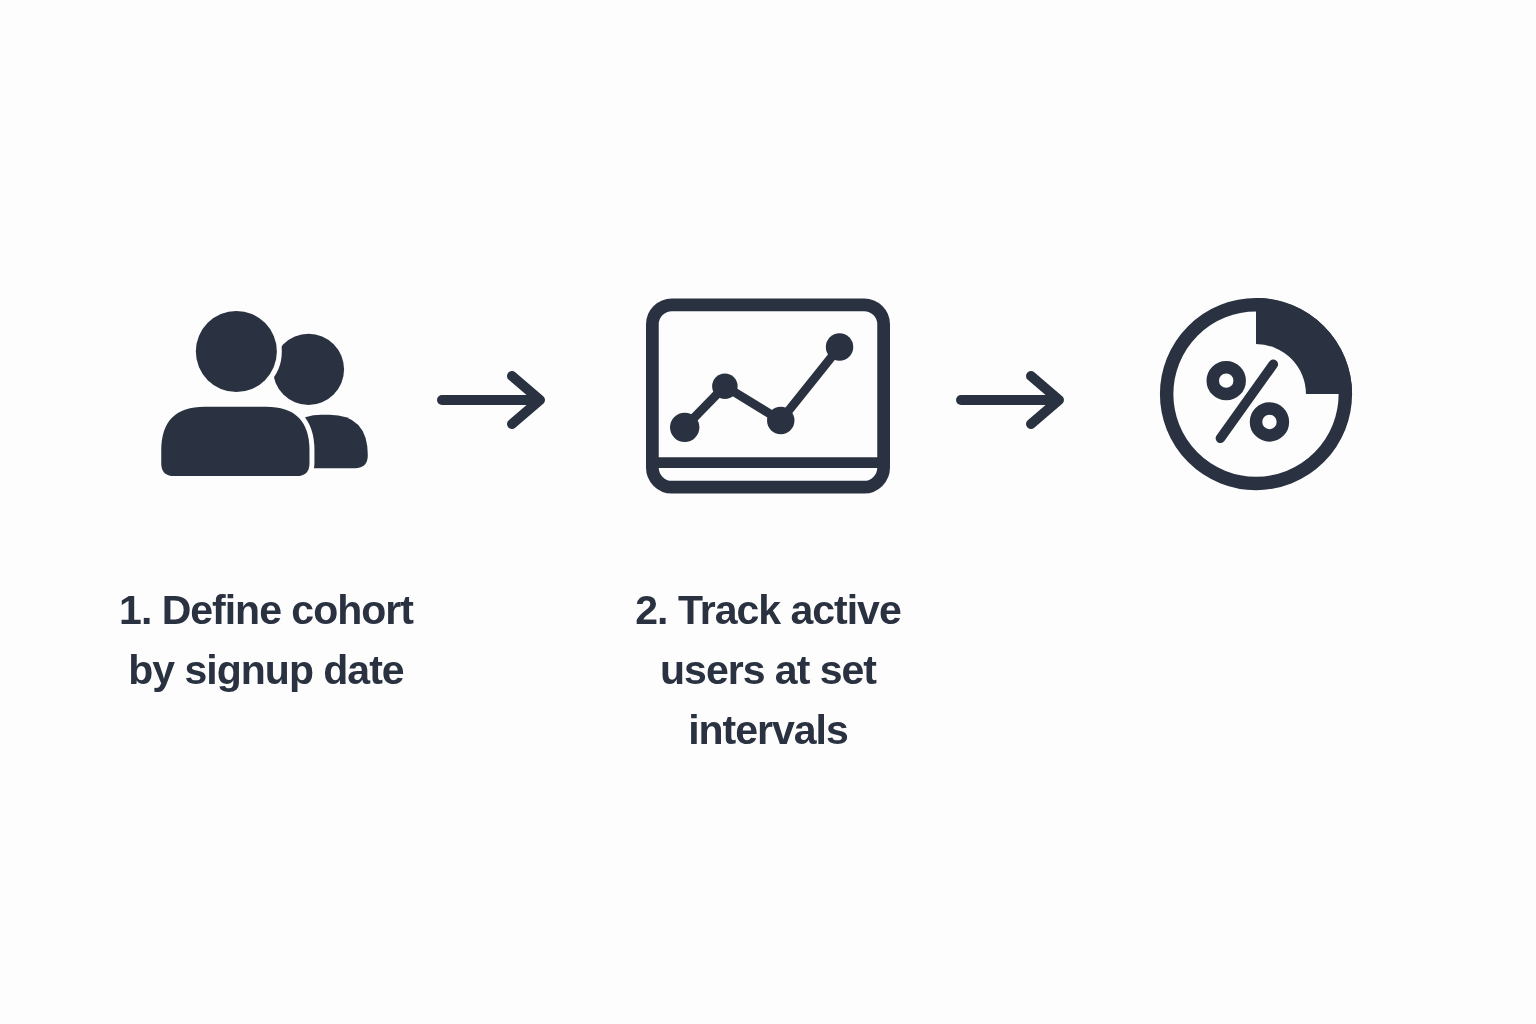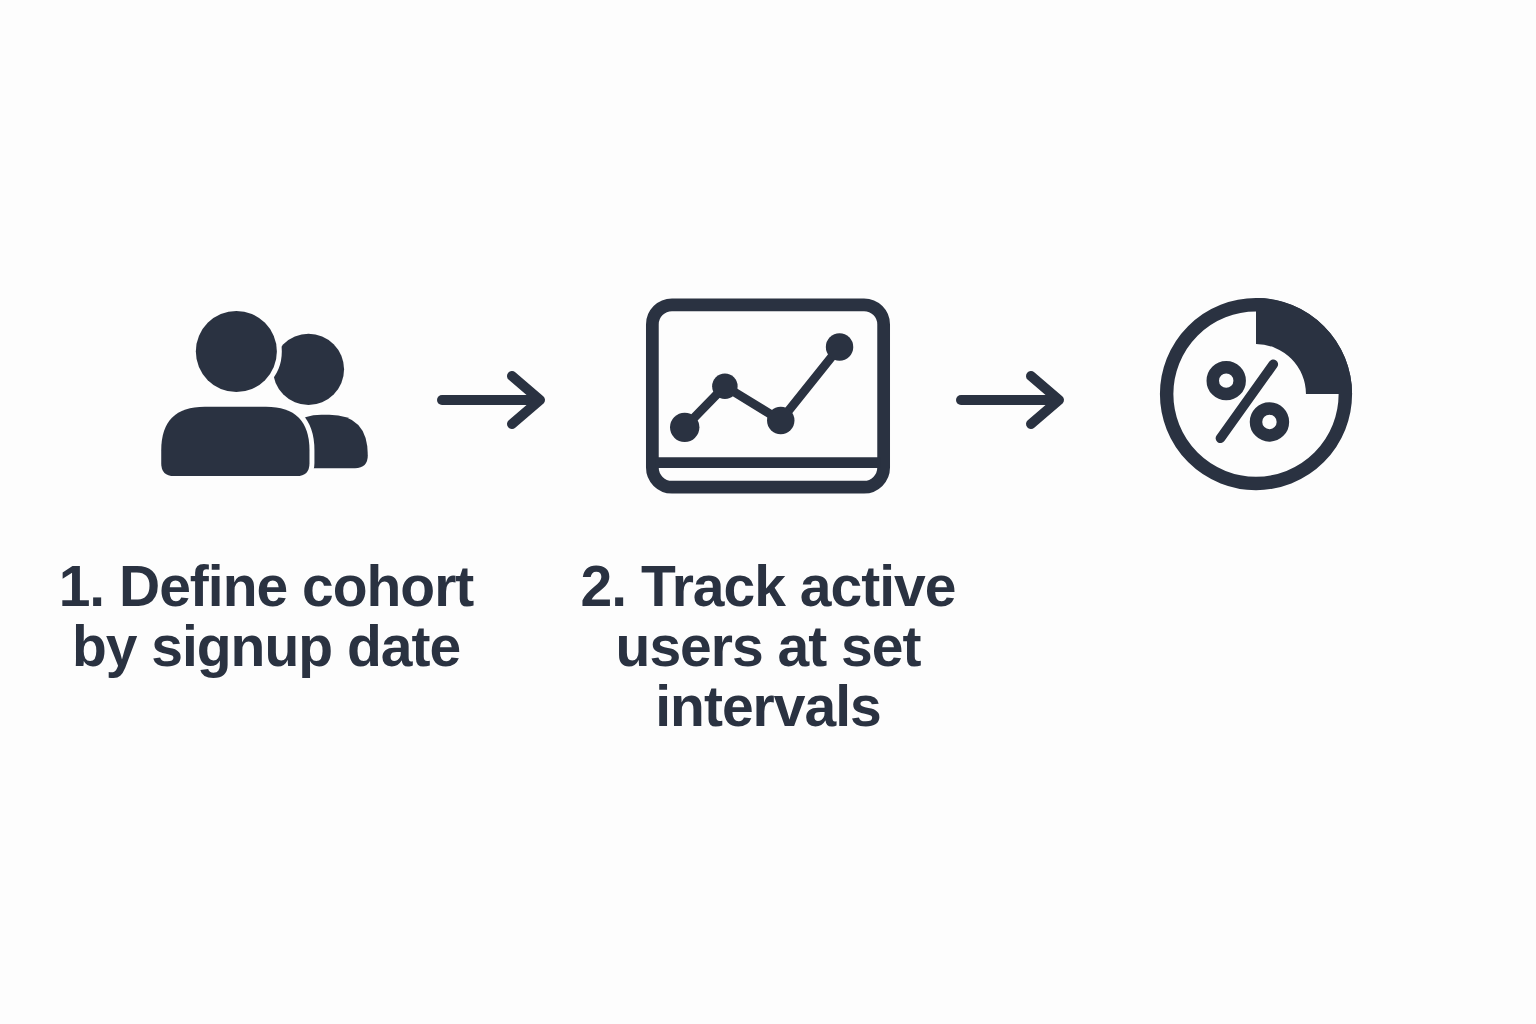--- a/index.html
+++ b/index.html
@@ -7,23 +7,23 @@
   html,body { width:1536px; height:1024px; }
   body { background:var(--bg); font-family:"Liberation Sans", sans-serif; overflow:hidden; }
   .canvas { position:relative; width:1536px; height:1024px; background:var(--bg); }
   .step { position:absolute; top:296px; width:470px; display:flex; flex-direction:column; align-items:center; }
   .step-1 { left:31px; }
   .step-2 { left:533px; }
   .step-3 { left:1021px; }
   .icon-wrap { height:200px; display:flex; align-items:center; justify-content:center; color:var(--ink); }
   .icon-wrap svg { display:block; }
   .caption {
-    margin-top:60px;
+    margin-top:84px;
     color:var(--ink);
-    font-size:57px;
+    font-size:41px;
     font-weight:700;
     line-height:60px;
     letter-spacing:-1px;
     text-align:center;
     white-space:pre-line;
   }
   .arrow { position:absolute; top:368px; color:var(--ink); }
   .arrow-1 { left:434px; }
   .arrow-2 { left:953px; }
 </style>

